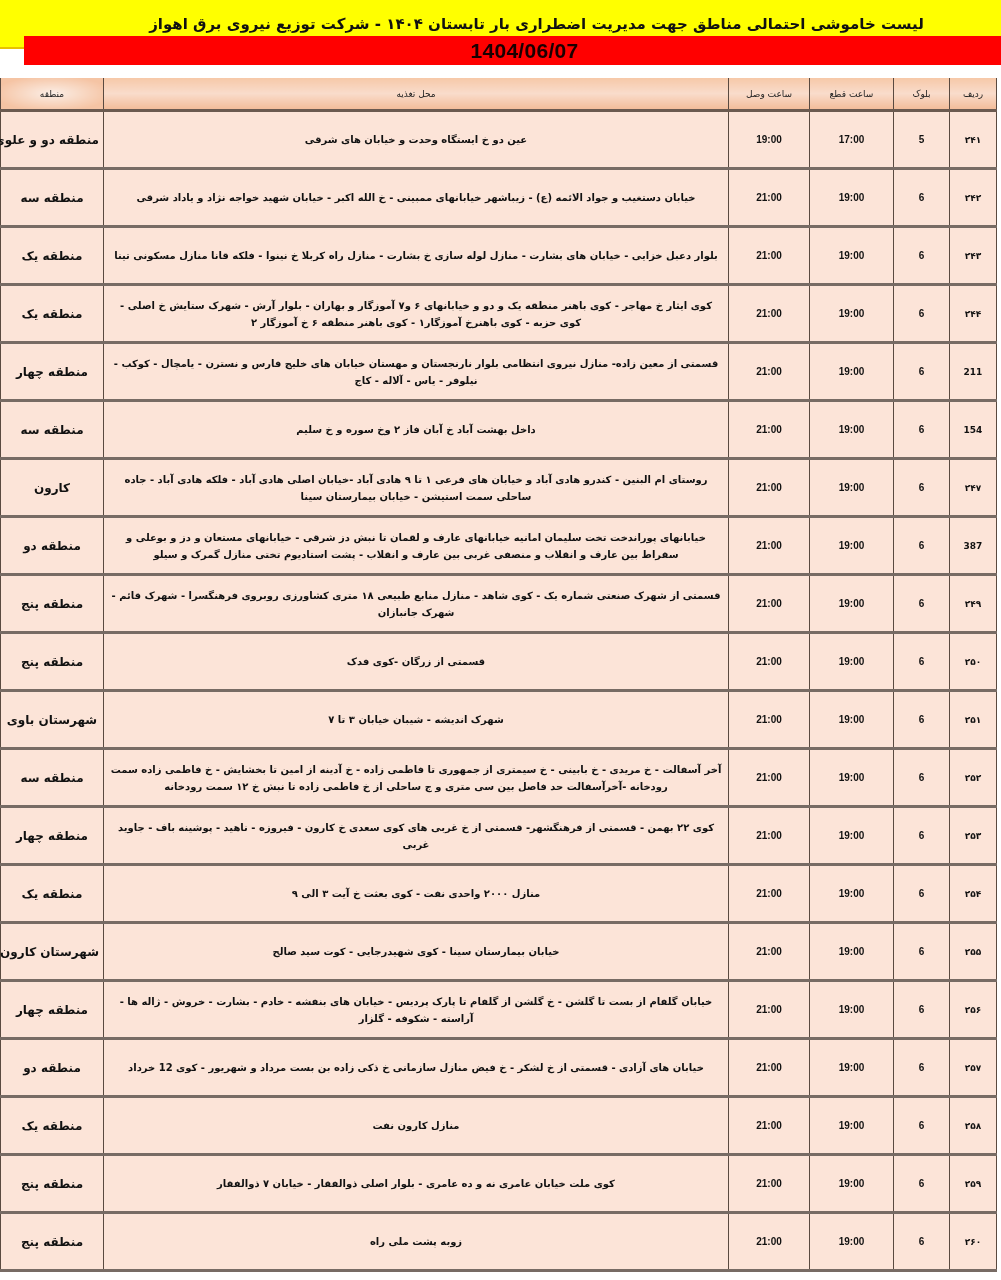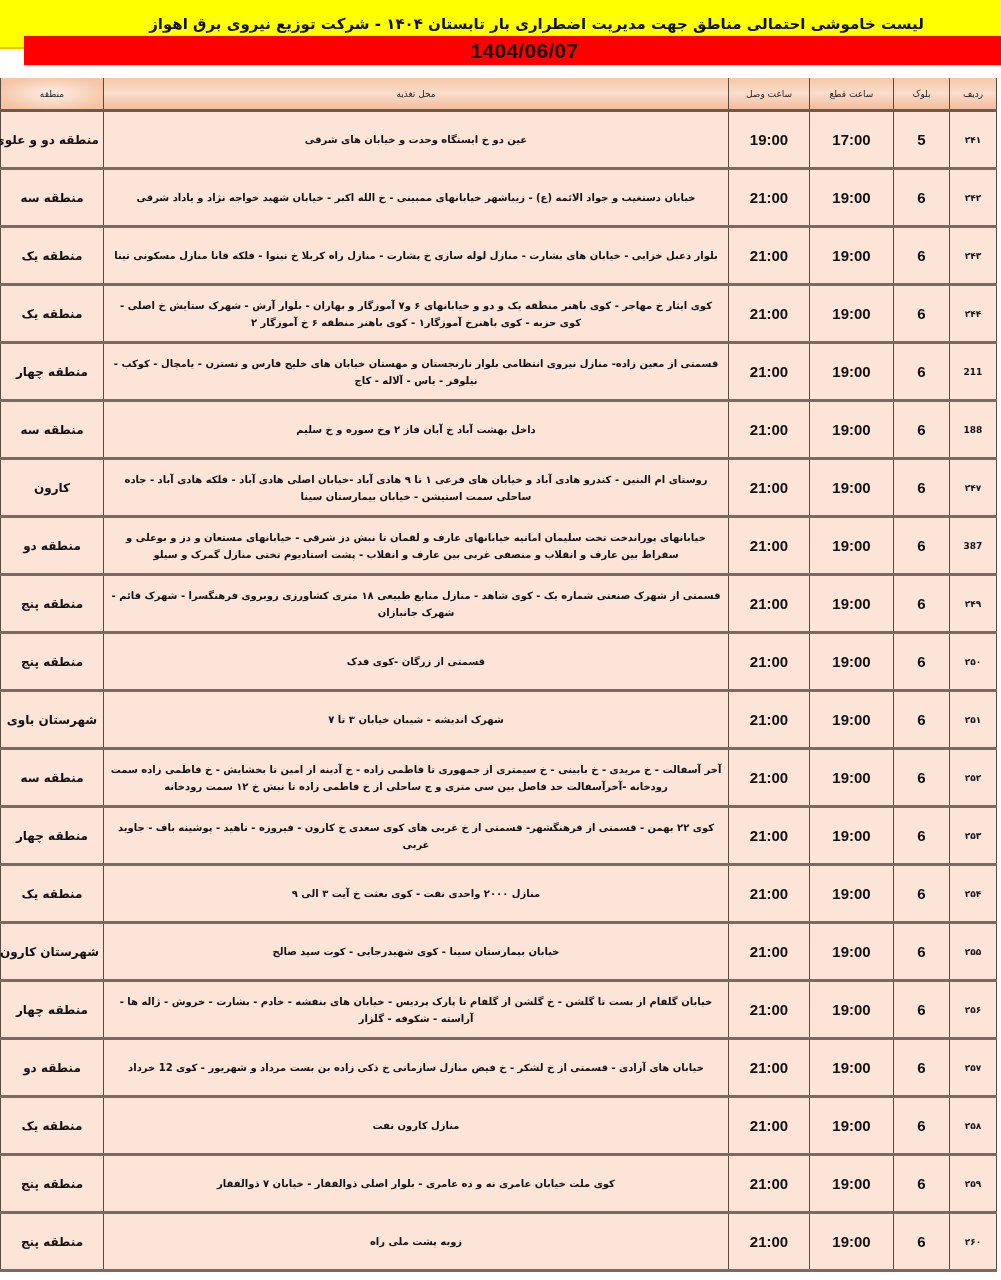--- a/index.html
+++ b/index.html
@@ -30,21 +30,21 @@
     text-align: center; padding: 4px;
   }
   table.grid th.region-head { background: radial-gradient(ellipse at center, #fbeee6 0%, #f5c4a4 80%); }
   table.grid td {
     height: 55px; background: #fce4d8;
     border: 1px solid #5a4a40; border-bottom: 3px solid #776b64;
     text-align: center; vertical-align: middle; padding: 0 4px;
     color: #111;
   }
   td.rownum { font-size: 9px; font-weight: bold; }
-  td.block, td.time { font-family: "Liberation Sans", sans-serif; font-weight: bold; font-size: 15px; }
+  td.block, td.time { font-family: "Liberation Sans", sans-serif; font-weight: bold; font-size: 10px; }
   td.feed { font-size: 10px; font-weight: bold; line-height: 17px; }
   td.region { font-size: 12px; font-weight: bold; white-space: nowrap; }
 </style>
 </head>
 <body>
 
 <div class="title-bar">
   <span>لیست خاموشی احتمالی مناطق جهت مدیریت اضطراری بار تابستان ۱۴۰۴ - شرکت توزیع نیروی برق اهواز</span>
 </div>
 
@@ -106,21 +106,21 @@
       </tr>
       <tr>
         <td class="rownum">211</td>
         <td class="block">6</td>
         <td class="time">19:00</td>
         <td class="time">21:00</td>
         <td class="feed">قسمتی از معین زاده- منازل نیروی انتظامی بلوار نارنجستان و مهستان خیابان های خلیج فارس و نسترن - یامچال - کوکب - نیلوفر - یاس - آلاله - کاج</td>
         <td class="region">منطقه چهار</td>
       </tr>
       <tr>
-        <td class="rownum">188</td>
+        <td class="rownum">154</td>
         <td class="block">6</td>
         <td class="time">19:00</td>
         <td class="time">21:00</td>
         <td class="feed">داخل بهشت آباد خ آبان فاز ۲ وخ سوره و خ سلیم</td>
         <td class="region">منطقه سه</td>
       </tr>
       <tr>
         <td class="rownum">۲۴۷</td>
         <td class="block">6</td>
         <td class="time">19:00</td>

